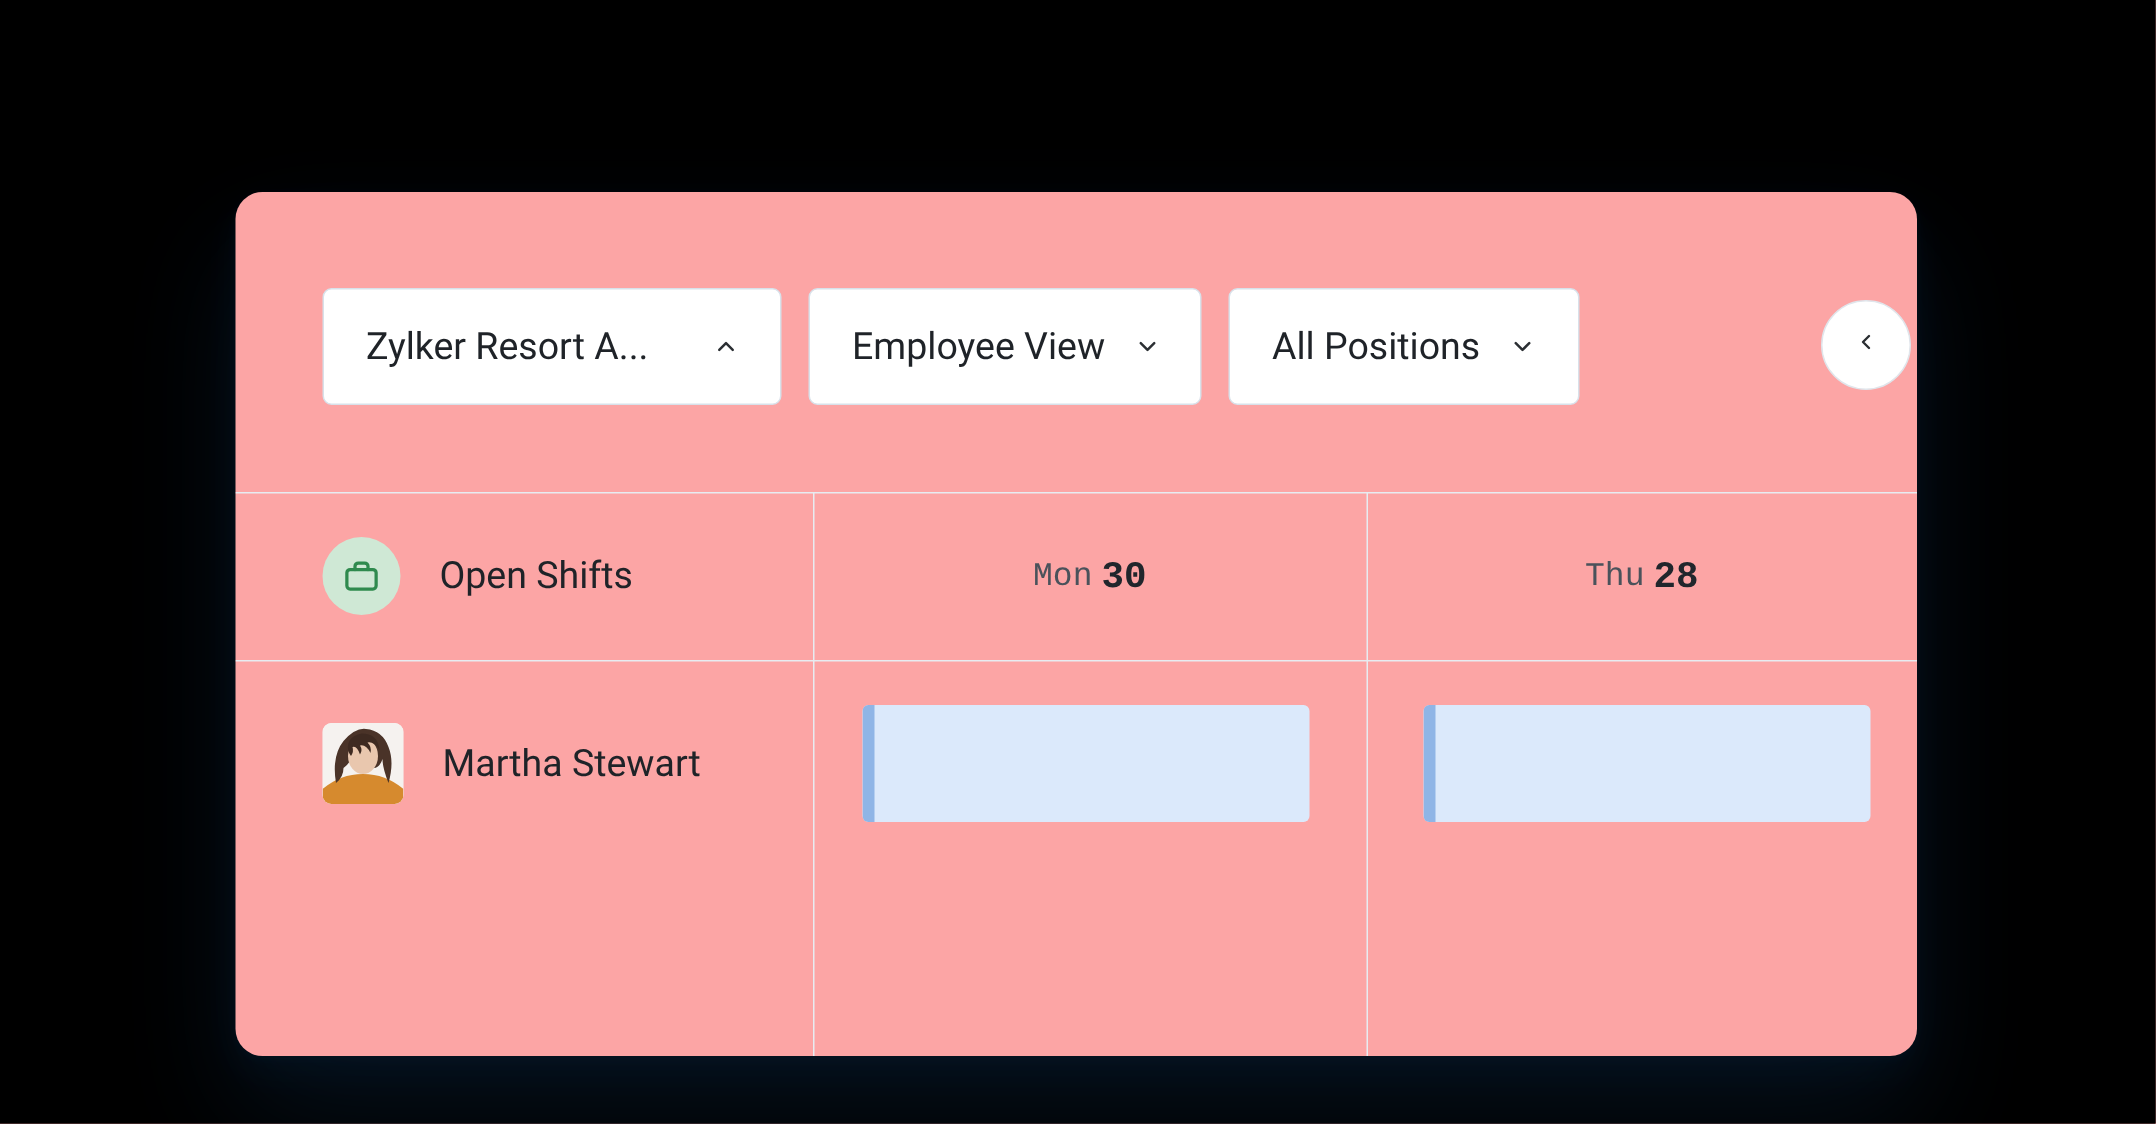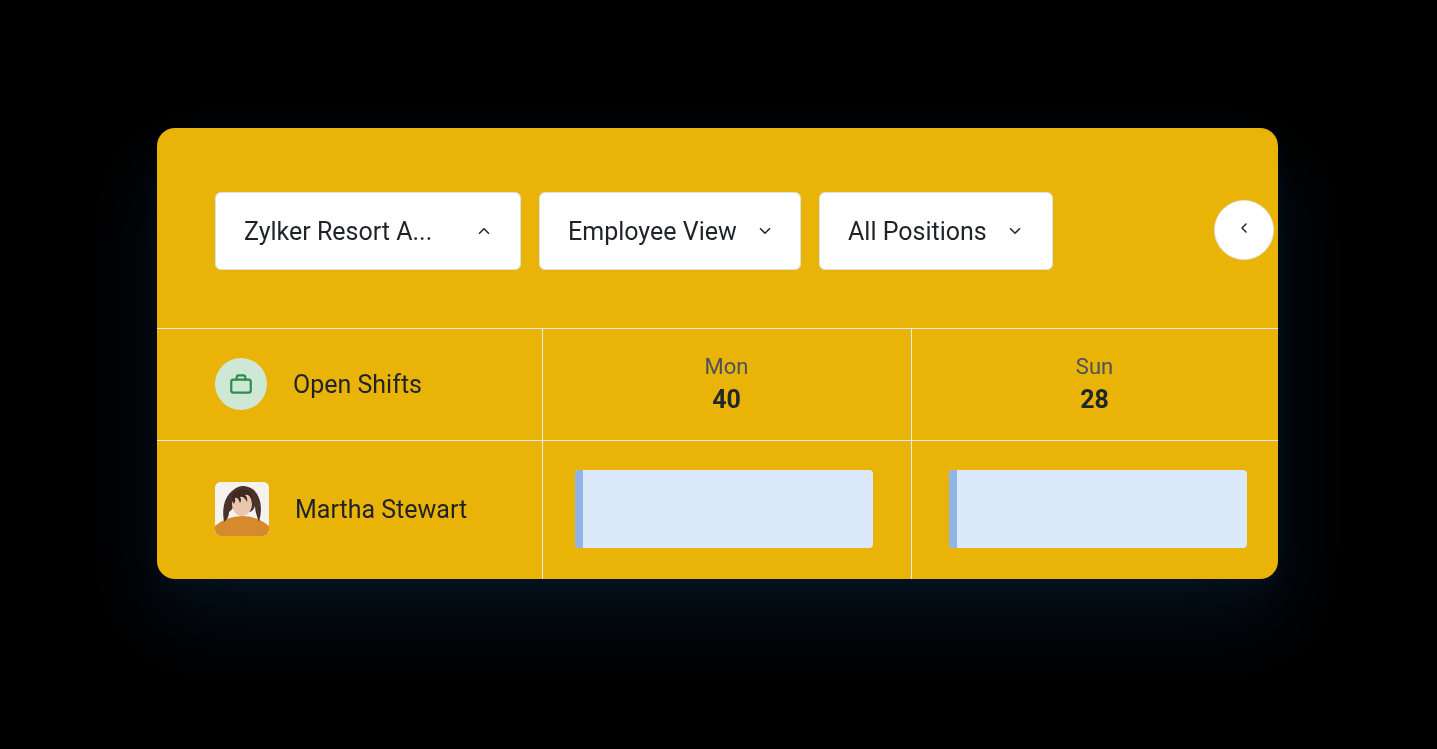--- a/index.html
+++ b/index.html
@@ -5,22 +5,22 @@
   html,body{
     margin:0;padding:0;
     width:1437px;height:749px;
     background:#000;
     font-family:-apple-system,BlinkMacSystemFont,"Segoe UI",Roboto,Helvetica,Arial,sans-serif;
     color:#1a1a1a;
   }
   .card{
     position:absolute;
     left:157px;top:128px;
-    width:1121px;height:451px;
-    background:#eab308;
+    width:1121px;height:576px;
+    background:#fca5a5;
     border-radius:18px;
     box-shadow:
       0 40px 80px rgba(10,30,50,.55),
       0 10px 28px rgba(10,30,50,.35),
       0 2px 8px rgba(10,30,50,.25);
     overflow:hidden;
   }
 
   
   .filters{
@@ -94,22 +94,23 @@
   }
   .brief-icon{
     width:52px;height:52px;border-radius:50%;
     background:#cfe8d5;
     display:flex;align-items:center;justify-content:center;
   }
   .open-shifts .txt{font-size:25px;color:#1f2328;}
 
   .daycol{
     position:absolute;top:0;height:112px;
-    display:flex;flex-direction:column;align-items:center;justify-content:center;
+    display:flex;flex-direction:row;align-items:center;justify-content:center;
     gap:6px;
+    font-family:Liberation Mono, monospace;
   }
   .daycol .dname{font-size:22px;color:#4a525b;}
   .daycol .dnum{font-size:25px;font-weight:700;color:#21262c;}
   .dc1{left:385px;width:369px;}
   .dc2{left:754px;width:367px;}
 
   
   .row-emp{
     position:absolute;left:0;top:312px;right:0;height:138px;
   }
@@ -190,24 +191,24 @@
         <svg width="26" height="26" viewBox="0 0 24 24" fill="none" stroke="#2f8a4e" stroke-width="2" stroke-linecap="round" stroke-linejoin="round">
           <rect x="3" y="8" width="18" height="12" rx="2"></rect>
           <path d="M8 8 V6 a2 2 0 0 1 2-2 h4 a2 2 0 0 1 2 2 V8"></path>
         </svg>
       </span>
       <span class="txt">Open Shifts</span>
     </div>
 
     <div class="daycol dc1">
       <span class="dname">Mon</span>
-      <span class="dnum">40</span>
+      <span class="dnum">30</span>
     </div>
     <div class="daycol dc2">
-      <span class="dname">Sun</span>
+      <span class="dname">Thu</span>
       <span class="dnum">28</span>
     </div>
   </div>
 
   <div class="sep sep2"></div>
   <div class="vline v1"></div>
   <div class="vline v2"></div>
 
   <div class="row-emp">
     <div class="emp">

